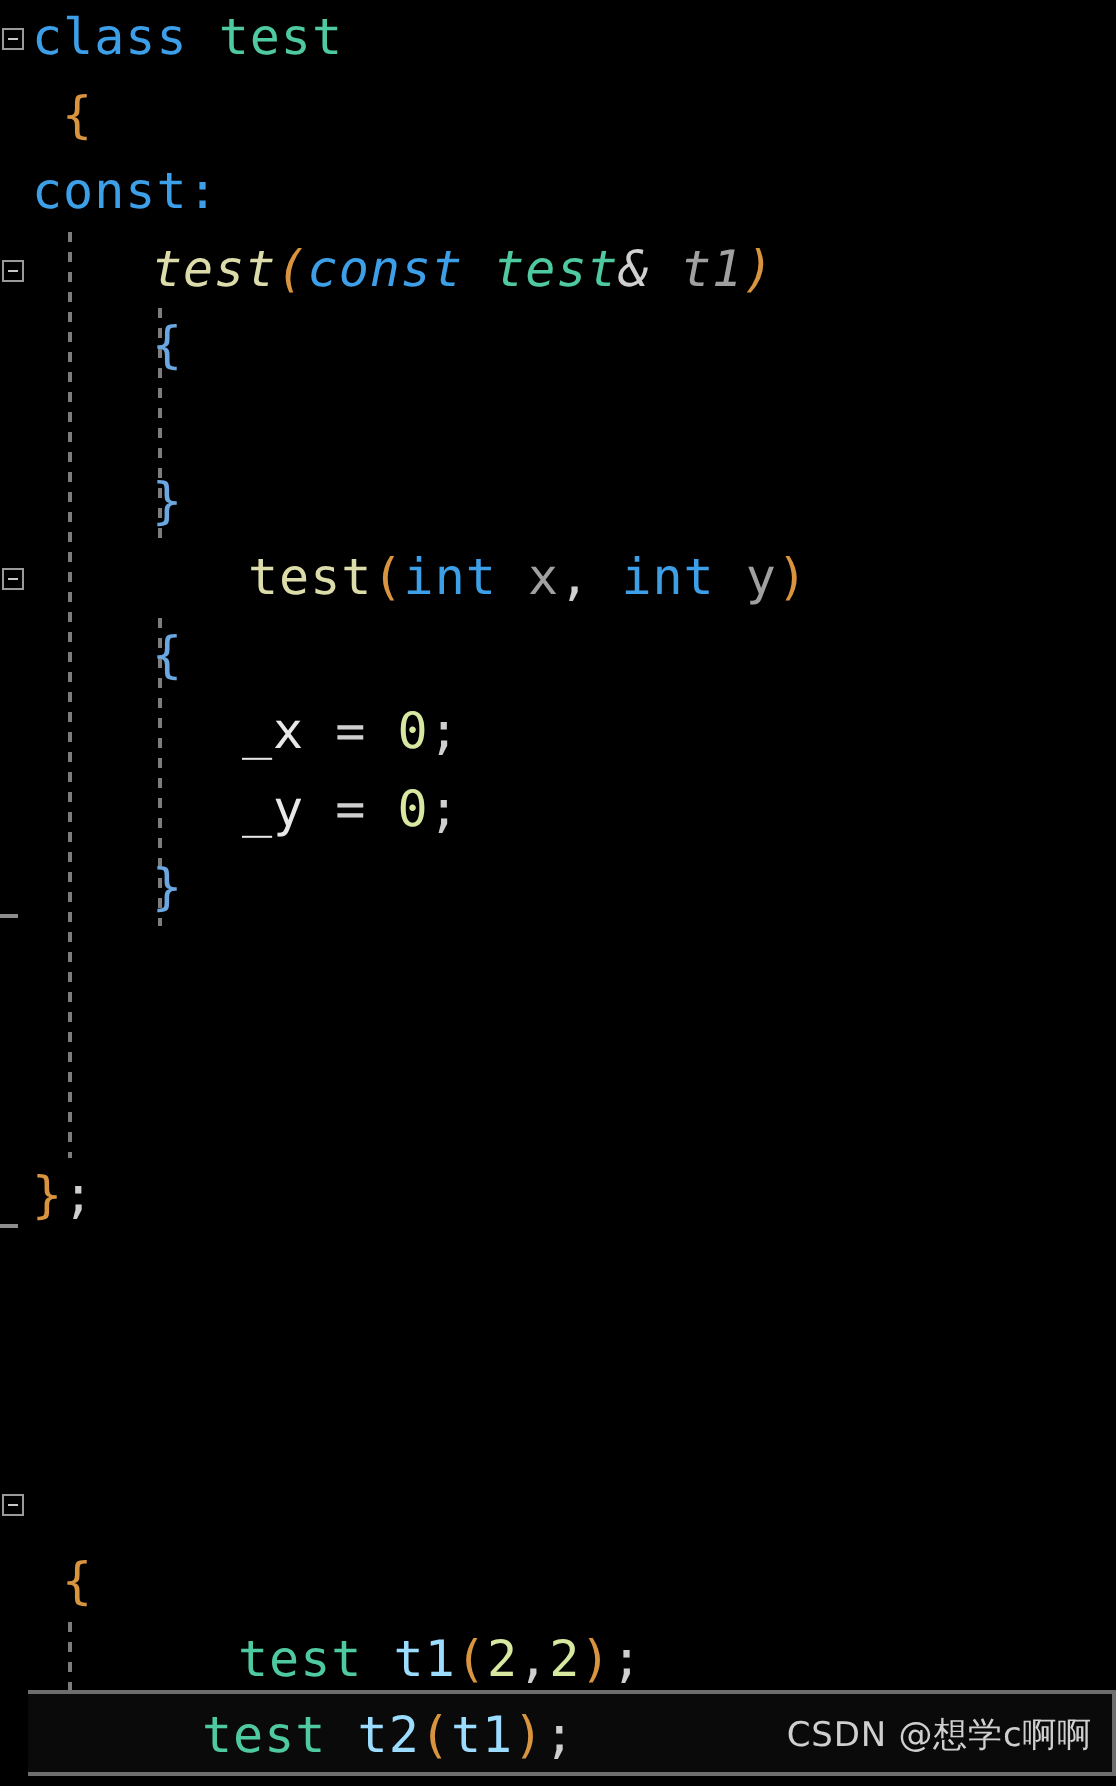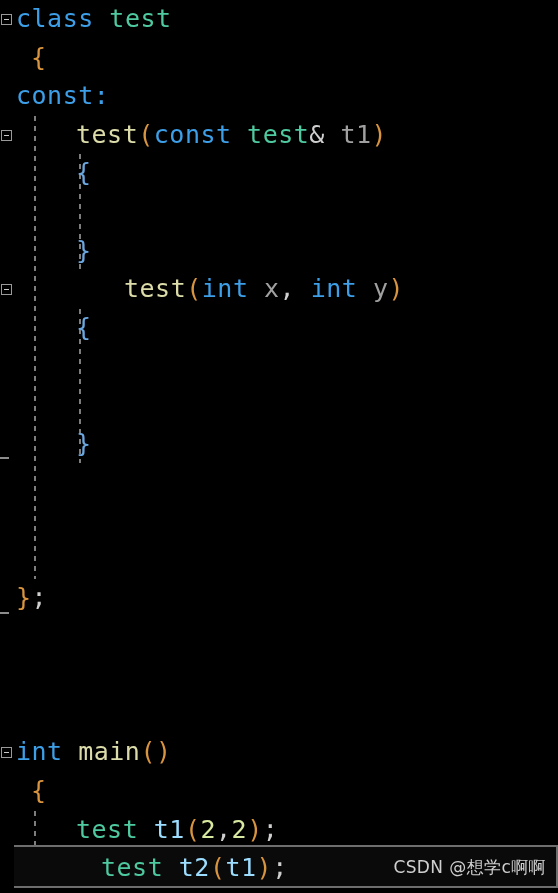--- a/index.html
+++ b/index.html
@@ -133,33 +133,34 @@
       <div class="fold-box" style="top: 284px;"></div>
       <div class="fold-box" style="top: 747.2px;"></div>
       <div class="fold-end" style="top: 457.2px;"></div>
       <div class="fold-end" style="top: 611.6px;"></div>
     </div>
 
   <div id="code">
       <div class="line" style="top: 0px;"><span class="txt" style="width: 16px;"></span><span class="kw">class</span><span class="punc"> </span><span class="type">test</span></div>
       <div class="line" style="top: 38.6px;"><span class="txt" style="width: 31px;"></span><span class="brace-o">{</span></div>
       <div class="line" style="top: 77.2px;"><span class="txt" style="width: 16px;"></span><span class="kw">const</span><span class="kw">:</span></div>
-      <div class="line" style="top: 115.8px;"><span class="txt" style="width: 76px;"></span><span class="fn">test</span><span class="paren">(</span><span class="kw">const</span><span class="punc"> </span><span class="type">test</span><span class="punc">&amp;</span><span class="punc"> </span><span class="param">t1</span><span class="paren">)</span></div>
+      <div class="line" style="top: 115.8px; font-style: italic;"><span class="txt" style="width: 76px;"></span><span class="fn">test</span><span class="paren">(</span><span class="kw">const</span><span class="punc"> </span><span class="type">test</span><span class="punc">&amp;</span><span class="punc"> </span><span class="param">t1</span><span class="paren">)</span></div>
       <div class="line" style="top: 154.4px;"><span class="txt" style="width: 76px;"></span><span class="brace-i">{</span></div>
       <div class="line" style="top: 193px;"><span class="txt" style="width: 16px;"></span></div>
       <div class="line" style="top: 231.6px;"><span class="txt" style="width: 76px;"></span><span class="brace-i">}</span></div>
       <div class="line" style="top: 270.2px; padding-left: 48px;"><span class="txt" style="width: 76px;"></span><span class="fn">test</span><span class="paren">(</span><span class="kw">int</span><span class="punc"> </span><span class="param">x</span><span class="punc">,</span><span class="punc"> </span><span class="kw">int</span><span class="punc"> </span><span class="param">y</span><span class="paren">)</span></div>
       <div class="line" style="top: 308.8px;"><span class="txt" style="width: 76px;"></span><span class="brace-i">{</span></div>
+      <div class="line" style="top: 347.4px;"><span class="txt" style="width: 121px;"></span><span class="member">_x</span><span class="punc"> = </span><span class="num">0</span><span class="punc">;</span></div>
+      <div class="line" style="top: 386px;"><span class="txt" style="width: 121px;"></span><span class="member">_y</span><span class="punc"> = </span><span class="num">0</span><span class="punc">;</span></div>
       <div class="line" style="top: 424.6px;"><span class="txt" style="width: 76px;"></span><span class="brace-i">}</span></div>
       <div class="line" style="top: 463.2px;"><span class="txt" style="width: 16px;"></span></div>
       <div class="line" style="top: 579px;"><span class="txt" style="width: 16px;"></span><span class="brace-o">}</span><span class="punc">;</span></div>
       <div class="line" style="top: 617.6px;"><span class="txt" style="width: 16px;"></span></div>
       <div class="line" style="top: 656.2px;"><span class="txt" style="width: 16px;"></span></div>
       <div class="line" style="top: 694.8px;"><span class="txt" style="width: 16px;"></span></div>
-      <div class="line" style="top: 733.4px;"><span class="txt" style="width: 16px;"></span><span class="kw">int</span><span class="punc"> </span><span class="fn">main</span><span class="paren">()</span></div>
       <div class="line" style="top: 772px;"><span class="txt" style="width: 31px;"></span><span class="brace-o">{</span></div>
-      <div class="line" style="top: 810.6px;"><span class="txt" style="width: 76px;"></span><span class="type">test</span><span class="punc"> </span><span class="var">t1</span><span class="paren">(</span><span class="num">2</span><span class="punc">,</span><span class="num">2</span><span class="paren">)</span><span class="punc">;</span></div>
+      <div class="line" style="top: 810.6px; padding-left: 43px;"><span class="txt" style="width: 76px;"></span><span class="type">test</span><span class="punc"> </span><span class="var">t1</span><span class="paren">(</span><span class="num">2</span><span class="punc">,</span><span class="num">2</span><span class="paren">)</span><span class="punc">;</span></div>
       <div class="line" style="top: 849.2px; padding-left: 25px;"><span class="txt" style="width: 76px;"></span><span class="type">test</span><span class="punc"> </span><span class="var">t2</span><span class="paren">(</span><span class="var">t1</span><span class="paren">)</span><span class="punc">;</span></div>
     </div>
 
   <div id="watermark">CSDN @想学c啊啊</div>
 
 </div>
 
 </body></html>

